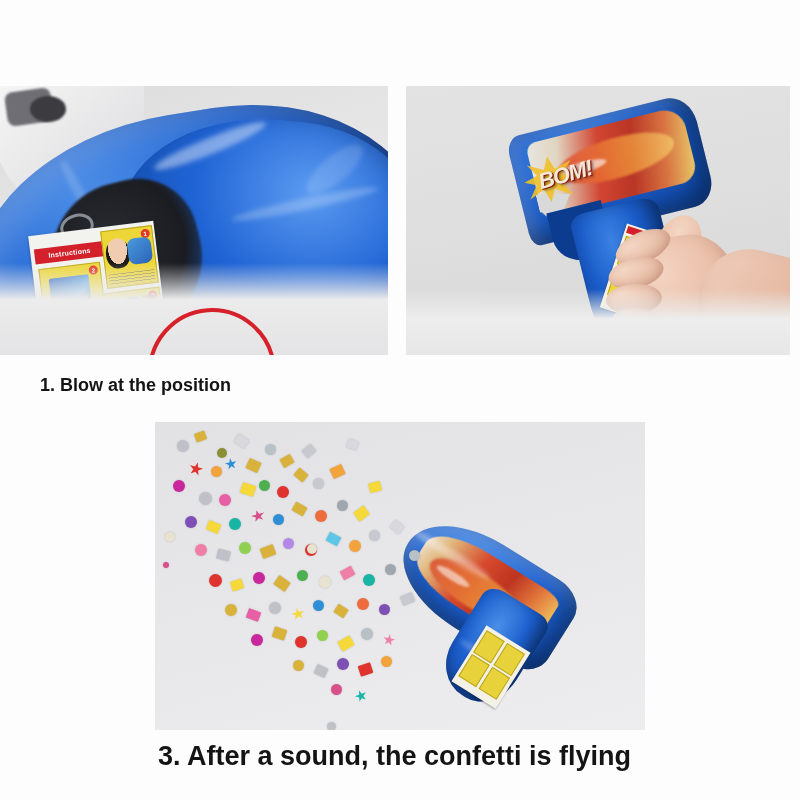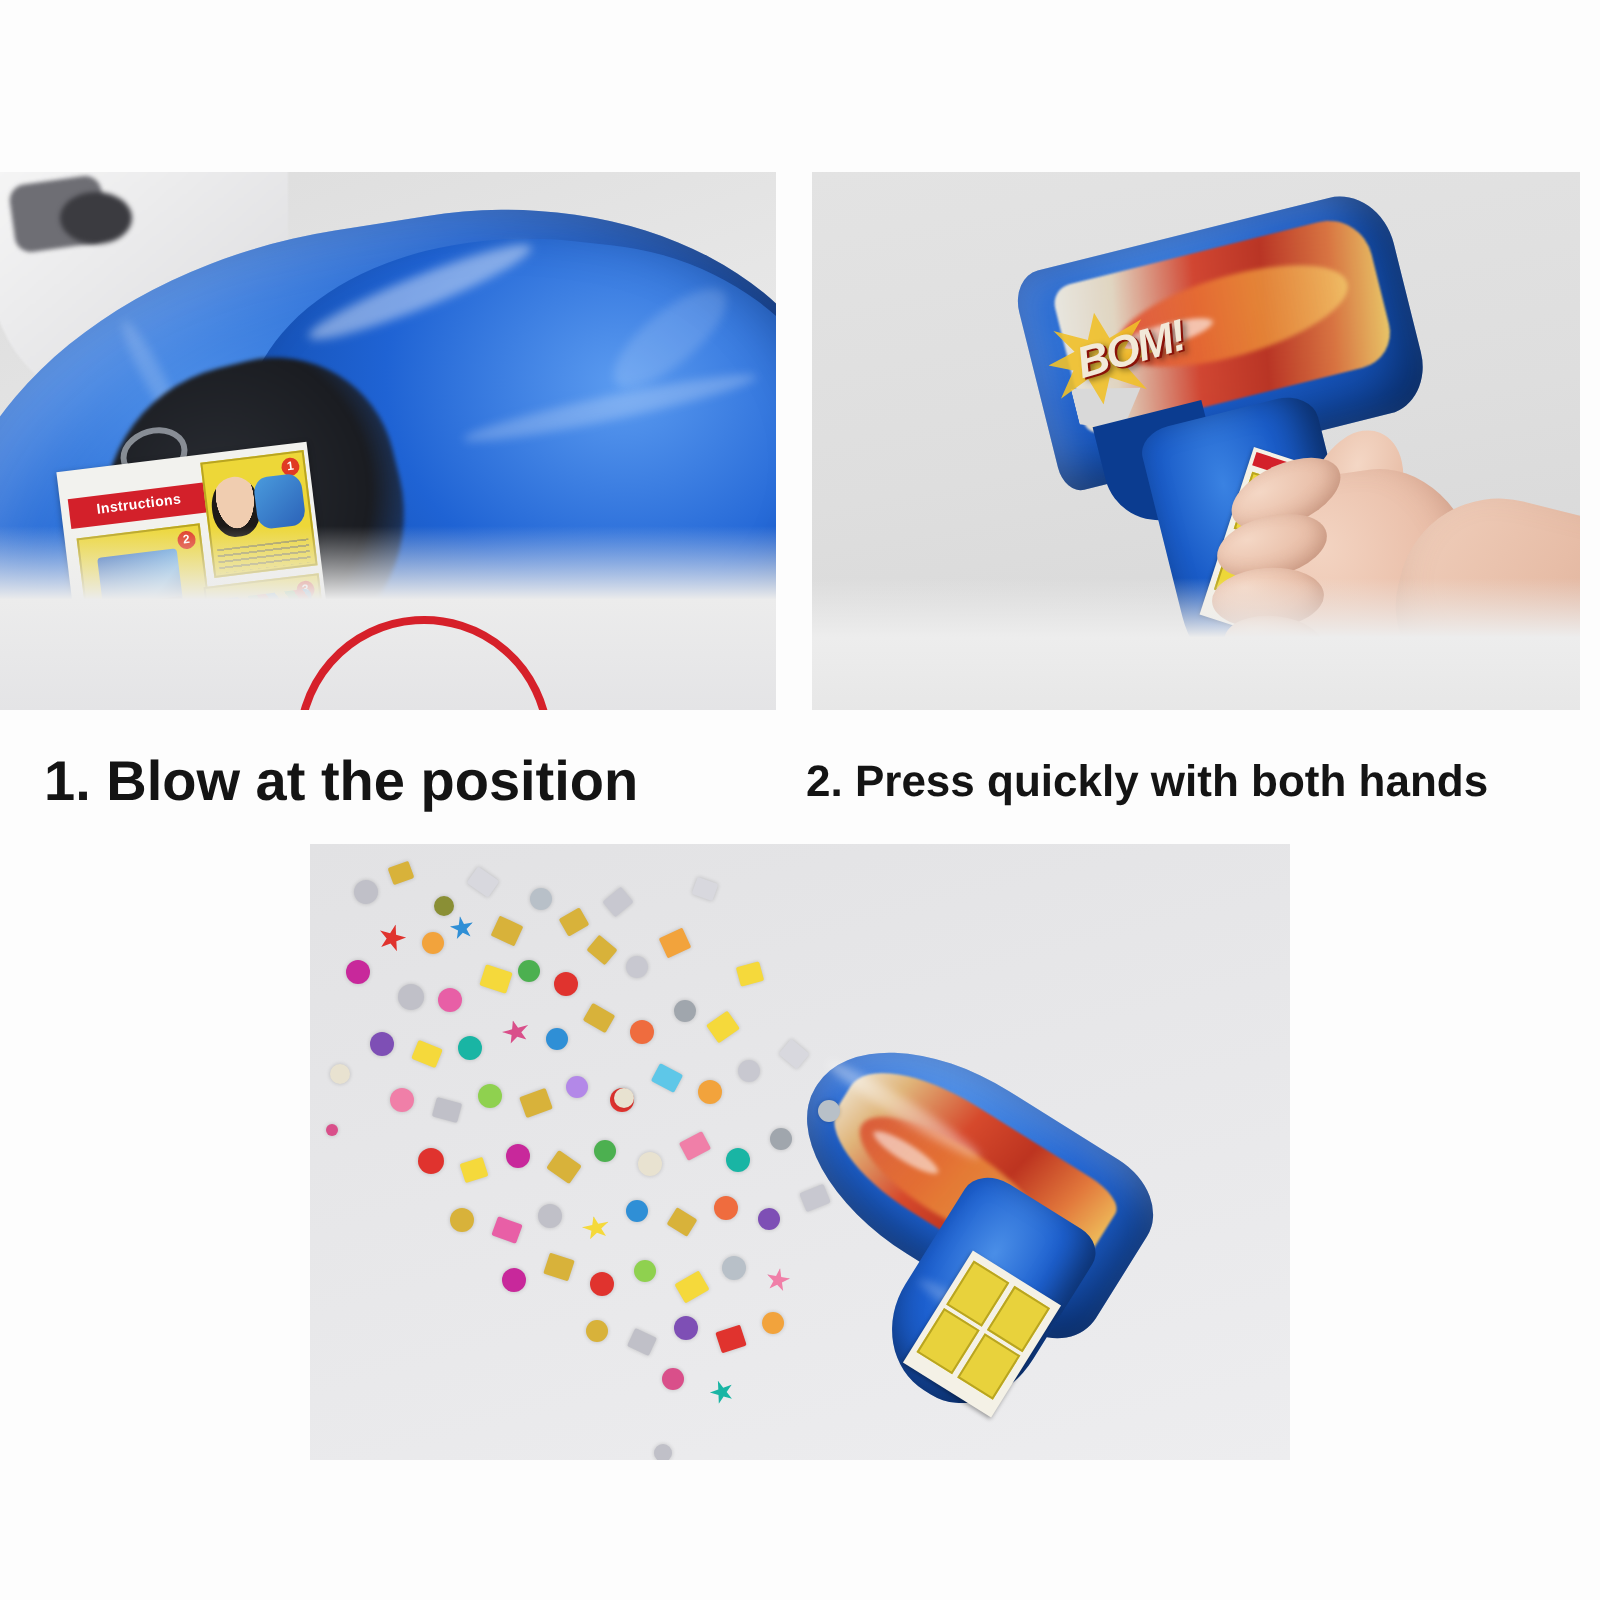--- a/index.html
+++ b/index.html
@@ -32,21 +32,21 @@
   #panel1 { left:0px;   top:86px;  width:388px; height:269px; }
   #panel2 { left:406px; top:86px;  width:384px; height:269px; }
   #panel3 { left:155px; top:422px; width:490px; height:308px; }
 
   
   .caption {
     position:absolute;
     font-weight:bold; color:#141414;
     white-space:nowrap;
   }
-  #cap1 { left:22px;  top:375px; font-size:28px; }
+  #cap1 { left:40px;  top:375px; font-size:18px; }
   #cap2 { left:403px; top:378px; font-size:22px; }
   #cap3 { left:158px; top:741px; font-size:27px; }
 
   
   .p1-bg {
     position:absolute; inset:0;
     background:
       linear-gradient(160deg,#dcdcdc 0%,#e6e6e6 45%,#efefef 100%);
   }
   .p1-whitecloth {
@@ -468,21 +468,20 @@
       <div class="p2-hand"></div>
       <div class="p2-finger p2-f1"></div>
       <div class="p2-finger p2-f2"></div>
       <div class="p2-finger p2-f3"></div>
       <div class="p2-finger p2-f4"></div>
       <div class="p2-arm"></div>
 
       <div class="p2-desk"></div>
     </div>
   </div>
-  <div class="caption" id="cap2">2. Press quickly with both hands</div>
 
   <div class="panel" id="panel3">
     <div class="photo">
       <div class="p3-bg"></div>
 
       <div class="p3-gun"></div>
       <div class="p3-inner"></div>
       <div class="p3-inner2"></div>
       <div class="p3-gun-grip"></div>
       <div class="p3-foilfold x"></div>
@@ -569,14 +568,15 @@
           <div class="confetti dot" style="left: 254px; top: 128px; width: 11px; height: 11px; background: rgb(184, 192, 200); box-shadow: rgba(0, 0, 0, 0.18) 0px 0px 2px;"></div>
           <div class="confetti sq" style="left: 148px; top: 24px; width: 12px; height: 10px; background: rgb(200, 200, 208); transform: rotate(-40deg); box-shadow: rgba(0, 0, 0, 0.18) 0px 0px 2px;"></div>
           <div class="confetti sq" style="left: 192px; top: 18px; width: 11px; height: 9px; background: rgb(216, 216, 222); transform: rotate(20deg); box-shadow: rgba(0, 0, 0, 0.18) 0px 0px 2px;"></div>
           <div class="confetti sq" style="left: 214px; top: 60px; width: 12px; height: 10px; background: rgb(245, 217, 59); transform: rotate(-15deg); box-shadow: rgba(0, 0, 0, 0.18) 0px 0px 2px;"></div>
           <div class="confetti dot" style="left: 172px; top: 300px; width: 9px; height: 9px; background: rgb(192, 192, 200); box-shadow: rgba(0, 0, 0, 0.18) 0px 0px 2px;"></div>
           <div class="confetti dot" style="left: 10px; top: 110px; width: 10px; height: 10px; background: rgb(232, 226, 208); box-shadow: rgba(0, 0, 0, 0.18) 0px 0px 2px;"></div>
           <div class="confetti dot" style="left: 8px; top: 140px; width: 6px; height: 6px; background: rgb(217, 79, 138); box-shadow: rgba(0, 0, 0, 0.18) 0px 0px 2px;"></div>
         </div>
     </div>
   </div>
+  <div class="caption" id="cap3">3. After a sound, the confetti is flying</div>
 
 </div>
 
 </body></html>

